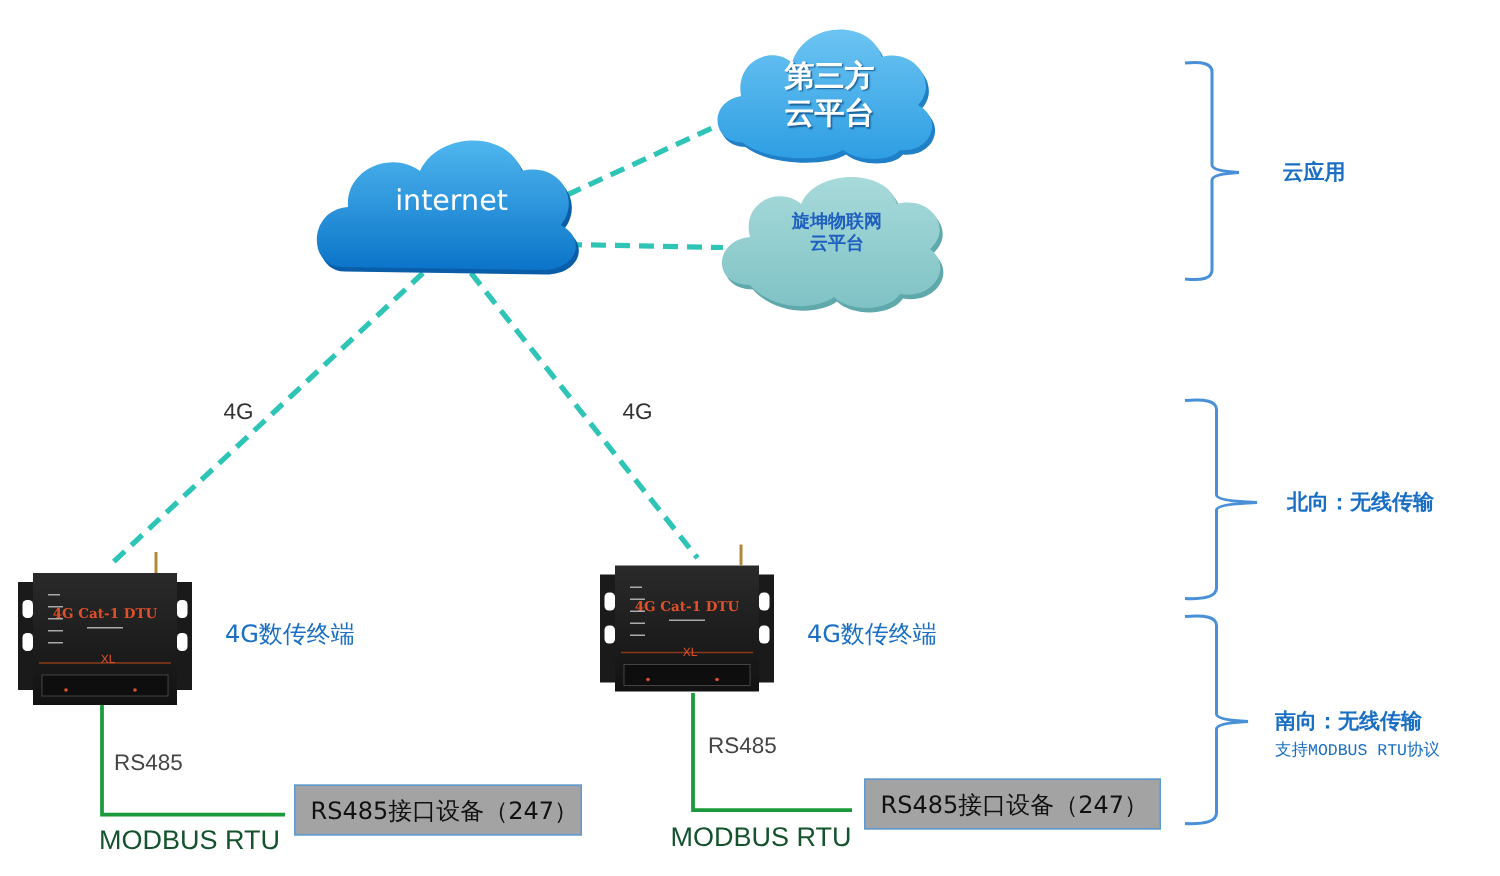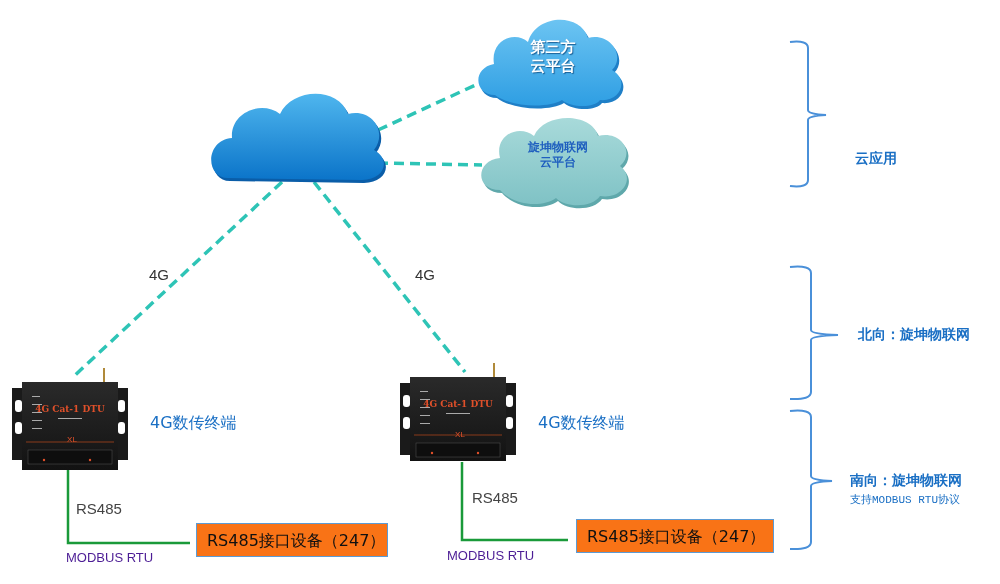--- a/index.html
+++ b/index.html
@@ -1,23 +1,23 @@
 <!DOCTYPE html>
 <html><head>
 <meta charset="utf-8">
 <style>
   html, body { margin:0; padding:0; background:#ffffff; }
   body { width:1000px; height:584px; position:relative; overflow:hidden; font-family:"Liberation Sans", "DejaVu Sans", sans-serif; }
   #stage { position:absolute; left:0; top:0; width:1000px; height:584px; }
   .abs { position:absolute; }
   .lbl-4g { font-size:15px; color:#333;margin-left:11px; }
   .rs { font-size:15px; color:#444; }
-  .modbus { font-size:13px; color:#4c1d95; }
+  .modbus { font-size:18px; color:#14532d; }
   .dtu-label { font-size:16px; font-weight:normal; color:#1a6fc4; font-family:"DejaVu Sans", sans-serif; }
-  .devbox { border:1.5px solid #5b9bd5; background:#f97316; font-size:16px; color:#111; font-family:"DejaVu Sans", sans-serif; padding:0 10px; height:34px; line-height:34px; white-space:nowrap; box-sizing:border-box; }
+  .devbox { border:1.5px solid #5b9bd5; background:#a3a3a3; font-size:16px; color:#111; font-family:"DejaVu Sans", sans-serif; padding:0 10px; height:34px; line-height:34px; white-space:nowrap; box-sizing:border-box; }
   .side-title { font-size:14px; font-weight:bold; color:#1a6fc4; font-family:"DejaVu Sans", sans-serif; white-space:nowrap; }
   .side-sub { font-size:11px; color:#1a6fc4; font-family:Liberation Mono, monospace; white-space:nowrap; }
   .cloud-text { position:absolute; text-align:center; font-family:"DejaVu Sans", sans-serif; font-weight:bold; line-height:1.25; }
 </style>
 </head>
 <body>
 
 <div id="stage">
 
   <svg class="abs" style="left:0;top:0" width="1000" height="584" viewBox="0 0 1000 584">
@@ -115,21 +115,22 @@
       <polyline points="462,462 462,540 568,540"></polyline>
     </g>
 
     <g stroke="#4a90d9" stroke-width="2" fill="none">
       <path d="M790,42 Q808,40 808,48 L808,110 Q808,114 826,115 Q808,116 808,120 L808,180 Q808,188 790,186"></path>
       <path d="M790,267 Q811,265 811,273 L811,330 Q811,334 838,335 Q811,336 811,340 L811,392 Q811,400 790,399"></path>
       <path d="M790,411 Q811,409 811,417 L811,476 Q811,480 832,481 Q811,482 811,486 L811,542 Q811,550 790,549"></path>
     </g>
   </svg>
 
-  <div class="cloud-text" style="left:498px;top:38px;width:110px;font-size:15px;color:#fff;text-shadow:1px 1px 1px #1a5f95;">
+  <div class="cloud-text" style="left:226px;top:123px;width:150px;font-size:19px;color:#fff;font-weight:normal;font-family:'DejaVu Sans',sans-serif;">internet</div>
+  <div class="cloud-text" style="left:498px;top:38px;width:110px;font-size:20px;color:#fff;text-shadow:1px 1px 1px #1a5f95;">
     <div>第三方</div>
     <div>云平台</div>
   </div>
   <div class="cloud-text" style="left:488px;top:140px;width:140px;font-size:12px;color:#1f5fbf;">
     <div>旋坤物联网</div>
     <div>云平台</div>
   </div>
 
   <div class="abs lbl-4g" style="left:138px;top:266px;">4G</div>
   <div class="abs lbl-4g" style="left:404px;top:266px;">4G</div>
@@ -139,17 +140,17 @@
 
   <div class="abs rs" style="left:76px;top:500px;">RS485</div>
   <div class="abs rs" style="left:472px;top:489px;">RS485</div>
 
   <div class="abs modbus" style="left:66px;top:550px;">MODBUS RTU</div>
   <div class="abs modbus" style="left:447px;top:548px;">MODBUS RTU</div>
 
   <div class="abs devbox" style="left:196px;top:523px;width:192px;">RS485接口设备（247）</div>
   <div class="abs devbox" style="left:576px;top:519px;width:198px;">RS485接口设备（247）</div>
 
-  <div class="abs side-title" style="left:855px;top:106px;margin-top:44px;">云应用</div>
-  <div class="abs side-title" style="left:858px;top:326px;">北向：旋坤物联网</div>
-  <div class="abs side-title" style="left:850px;top:472px;">南向：旋坤物联网</div>
+  <div class="abs side-title" style="left:855px;top:106px;">云应用</div>
+  <div class="abs side-title" style="left:858px;top:326px;">北向：无线传输</div>
+  <div class="abs side-title" style="left:850px;top:472px;">南向：无线传输</div>
   <div class="abs side-sub" style="left:850px;top:492px;">支持MODBUS RTU协议</div>
 </div>
 
 </body></html>

